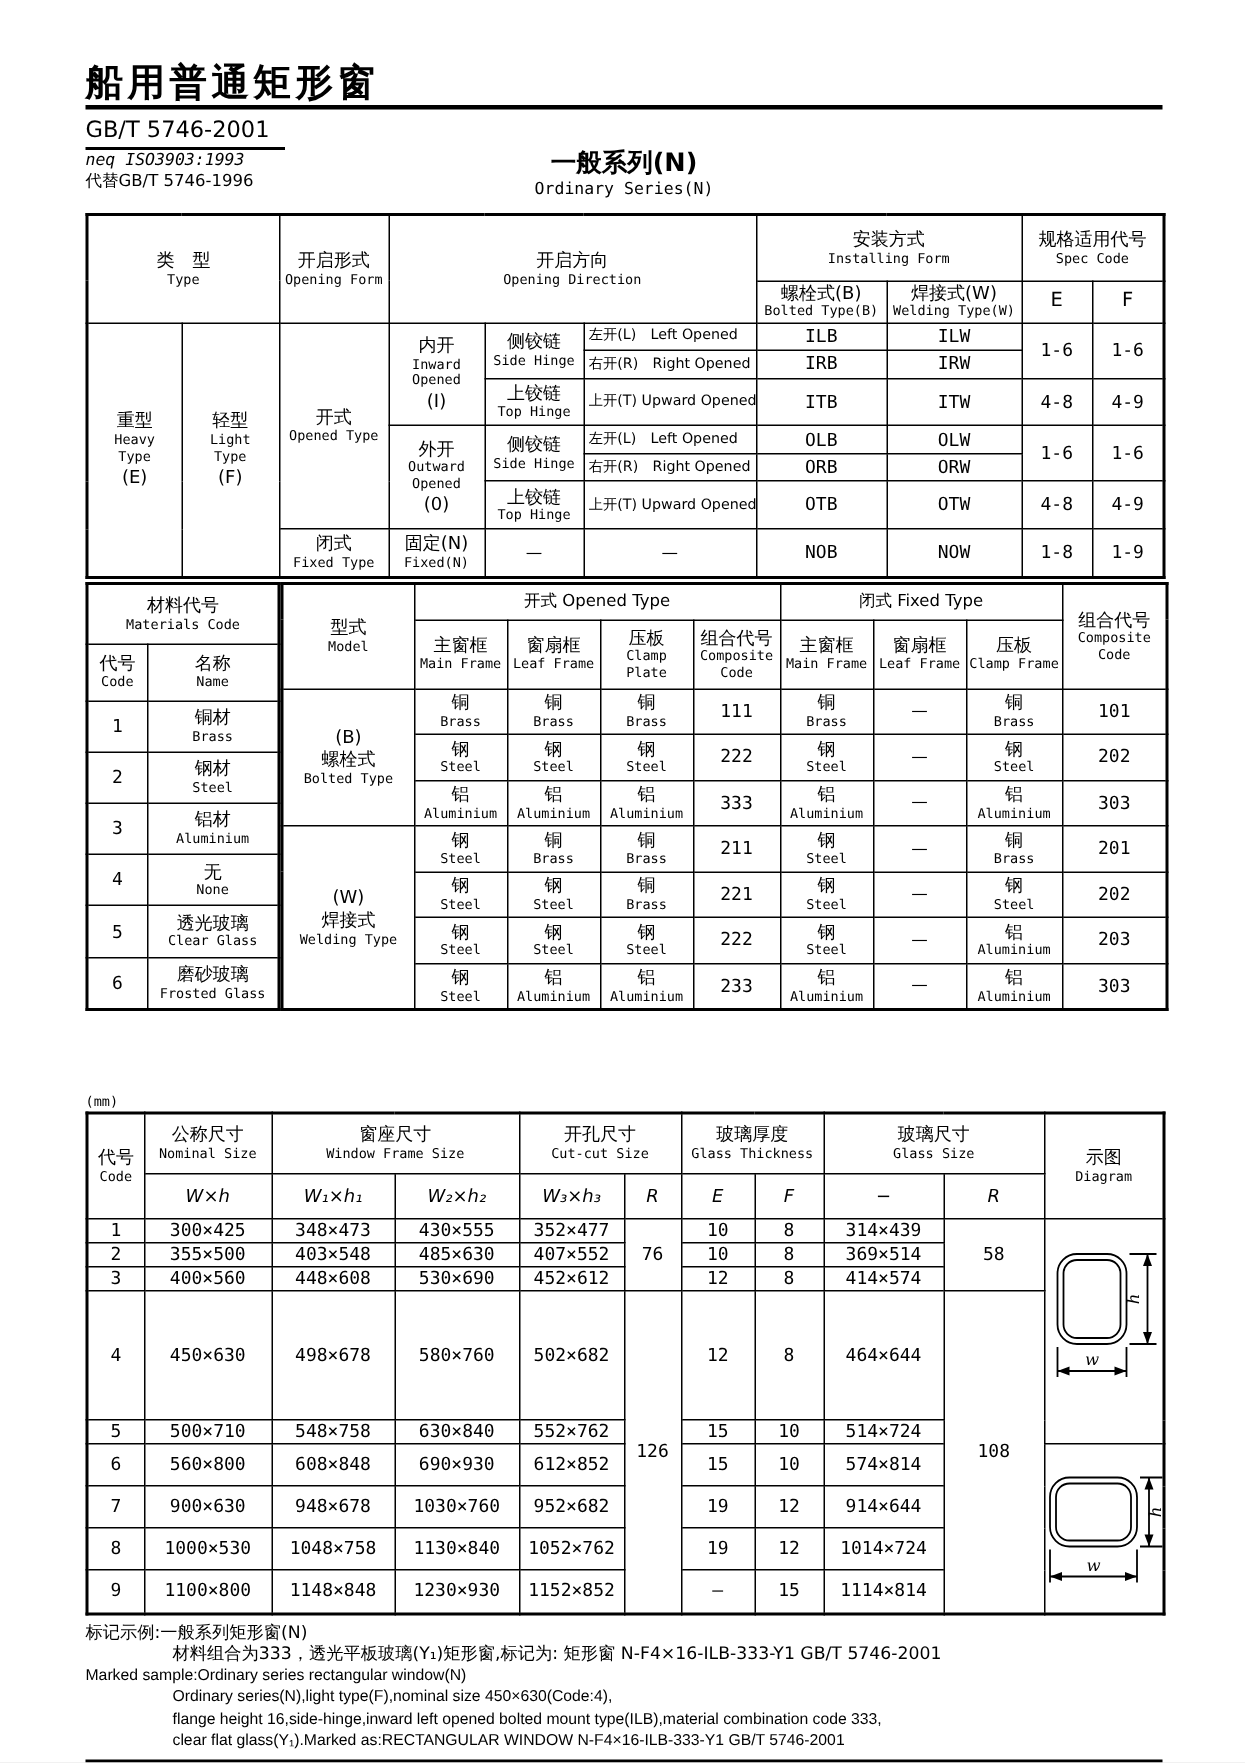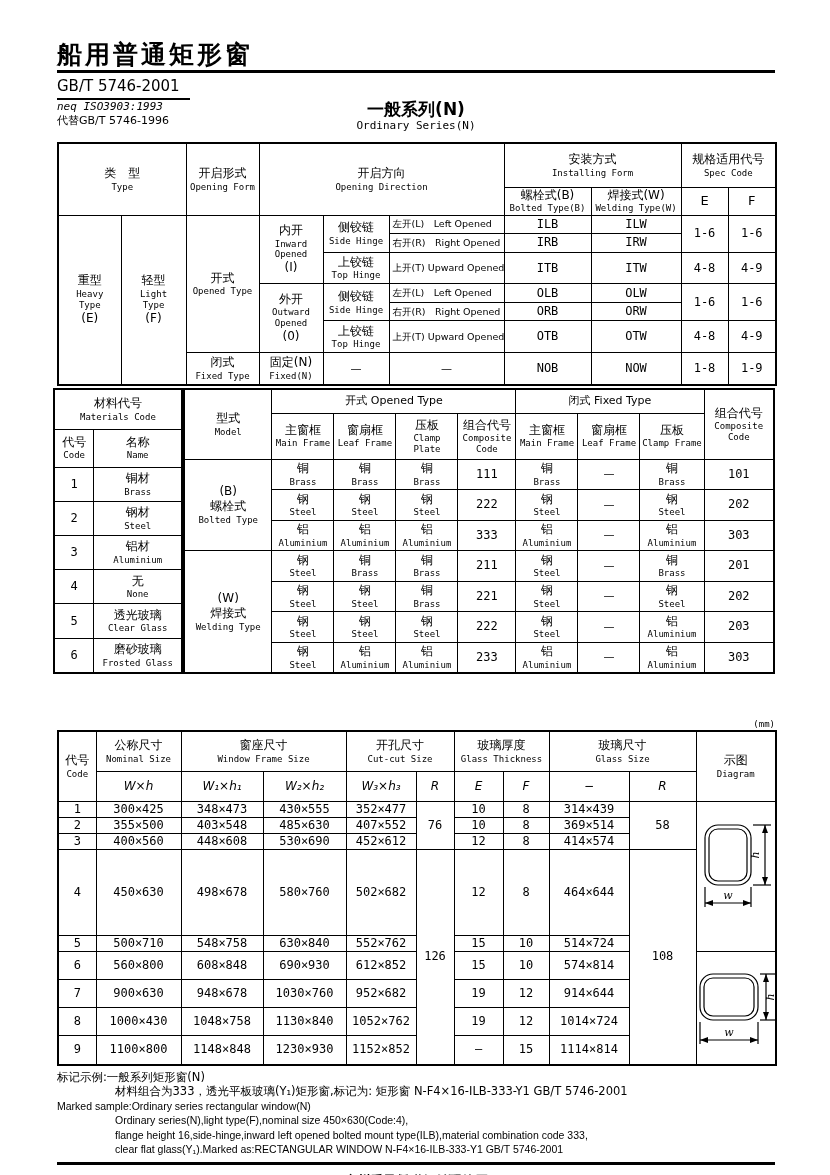--- a/index.html
+++ b/index.html
@@ -29,31 +29,31 @@
   .bi .en{font-size:9px;line-height:1.2;font-family:"DejaVu Sans Mono","Liberation Mono",monospace;}
   .num{font-size:12px;font-family:"DejaVu Sans Mono","Liberation Mono",monospace;}
   .code{font-size:12px;font-family:"DejaVu Sans Mono","Liberation Mono",monospace;}
   .letter{font-size:13px;}
   .dir{text-align:left;padding-left:3px;font-size:9.5px;white-space:nowrap;}
 
   .t1{width:718px;height:244px;margin-top:14px;}
   .t1 .hr1{height:44px;}
   .t1 .hr2{height:28px;}
 
-  .t2wrap{display:flex;margin-top:2px;height:324px;justify-content:flex-end;}
+  .t2wrap{display:flex;margin-top:2px;height:324px;}
   .mt{width:128px;height:286px;}
   .mt .mtr1{height:40px;}
   .mt .mtr2{height:38px;}
   .md{width:590px;height:286px;}
   .md .mdr1{height:24px;}
   .md .mdr2{height:46px;}
   .grp{font-size:11px;}
 
-  .mmrow{text-align:right;font-size:9px;height:11px;line-height:11px;
-         font-family:"DejaVu Sans Mono","Liberation Mono",monospace;margin-top:7px;}
+  .mmrow{font-size:9px;height:11px;line-height:11px;
+         font-family:"DejaVu Sans Mono","Liberation Mono",monospace;margin-top:18px;}
   .t3{width:718px;height:302px;}
   .t3 .hr1{height:40px;}
   .t3 .hr2{height:30px;padding-left:24px;}
   .sub{font-size:12px;font-style:italic;}
   .diagcell{vertical-align:middle;}
   .diag{display:block;margin:0 auto;}
   .diag rect,.diag line{fill:none;stroke:#000;stroke-width:1.2;}
   .diag path{fill:#000;stroke:none;}
   .diag text{font-size:11px;font-style:italic;fill:#000;
              font-family:"DejaVu Serif","Liberation Serif",serif;}
@@ -467,21 +467,21 @@
       <td class="num">900×630</td>
       <td class="num">948×678</td>
       <td class="num">1030×760</td>
       <td class="num">952×682</td>
       <td class="num">19</td>
       <td class="num">12</td>
       <td class="num">914×644</td>
     </tr>
     <tr>
       <td class="num">8</td>
-      <td class="num">1000×430</td>
+      <td class="num">1000×530</td>
       <td class="num">1048×758</td>
       <td class="num">1130×840</td>
       <td class="num">1052×762</td>
       <td class="num">19</td>
       <td class="num">12</td>
       <td class="num">1014×724</td>
     </tr>
     <tr>
       <td class="num">9</td>
       <td class="num">1100×800</td>

